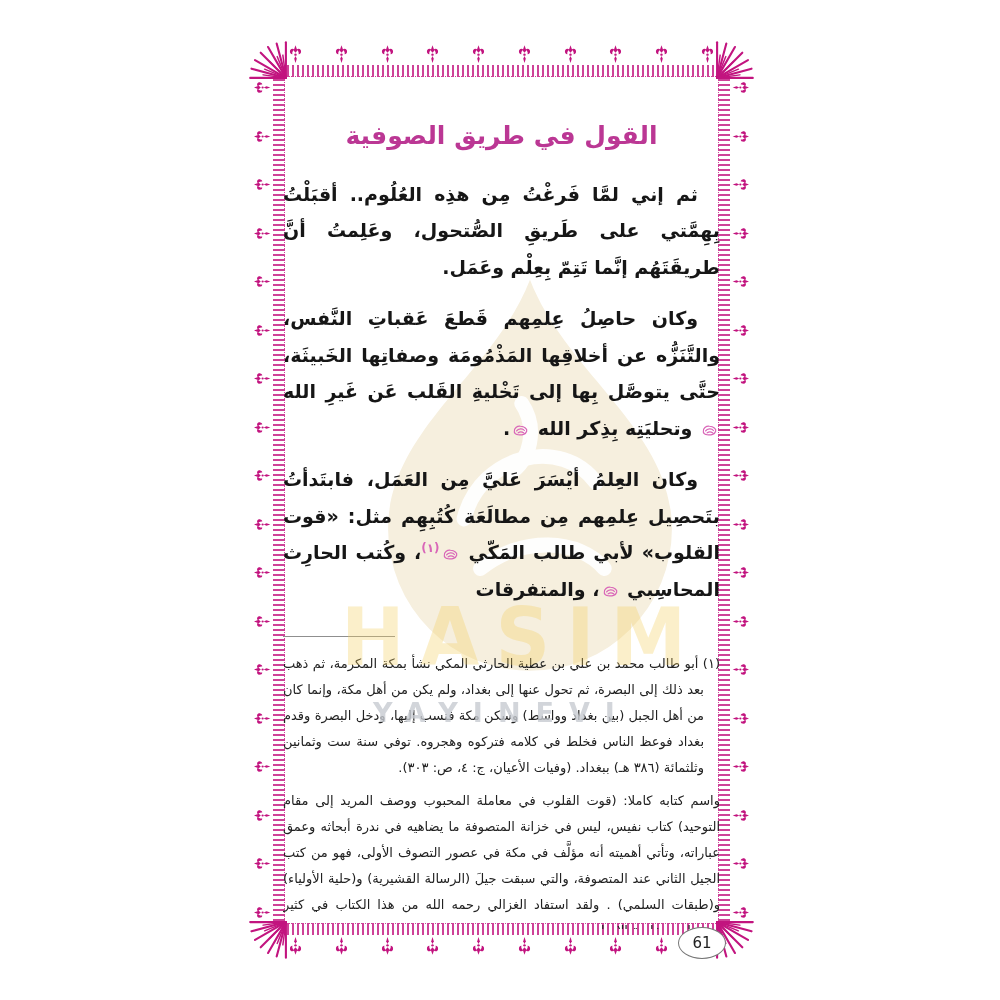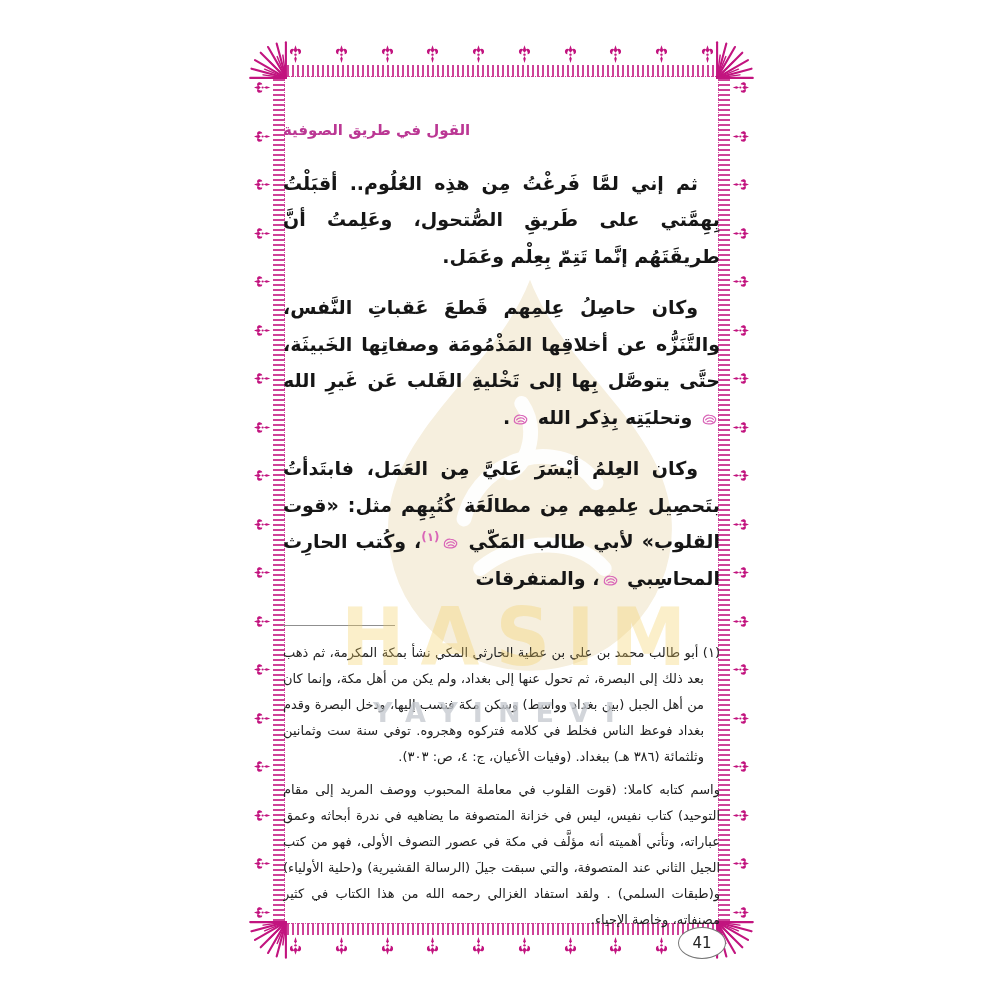--- a/index.html
+++ b/index.html
@@ -43,21 +43,21 @@
 
   
   .wm-drop{position:absolute;left:112px;top:222px;width:330px;height:405px;z-index:0;pointer-events:none;}
   .wm-store{position:absolute;z-index:2;pointer-events:none;font-weight:bold;white-space:nowrap;}
   .wm-name{left:88px;top:548px;font-size:76px;letter-spacing:16px;color:#f3cf62;opacity:.33;transform:scaleY(1.05);}
   .wm-type{left:120px;top:652px;font-size:27px;letter-spacing:15px;color:#c7cbd1;opacity:.8;text-align:right;}
 
   
   .content{position:absolute;inset:30px 30px 26px;z-index:1;direction:rtl;overflow:hidden;}
   .chapter-title{
-    text-align:left;font-size:15px;font-weight:bold;color:var(--title-pink);
+    text-align:center;font-size:25px;font-weight:bold;color:var(--title-pink);
     margin:46px 0 26px;
   }
   .body-par{
     font-size:19px;line-height:1.92;font-weight:bold;color:#161616;
     text-align:justify;margin:0 0 15px;text-indent:22px;
   }
   .honorific{display:inline-block;color:var(--honorific-pink);margin:0 2px;vertical-align:-2px;}
   .honorific svg{display:block;}
   .fn-ref{color:var(--honorific-pink);font-size:12px;vertical-align:super;font-weight:bold;}
 
@@ -715,14 +715,14 @@
   </svg></span>، والمتفرقات</p>
 
     <div class="fn-sep-row">
       <span class="fn-sep"></span>
     </div>
 
     <p class="footnote-par hanging">(١) أبو طالب محمد بن علي بن عطية الحارثي المكي نشأ بمكة المكرمة، ثم ذهب بعد ذلك إلى البصرة، ثم تحول عنها إلى بغداد، ولم يكن من أهل مكة، وإنما كان من أهل الجبل (بين بغداد وواسط) وسكن مكة فنسب إليها، ودخل البصرة وقدم بغداد فوعظ الناس فخلط في كلامه فتركوه وهجروه. توفي سنة ست وثمانين وثلثمائة (٣٨٦ هـ) ببغداد. (وفيات الأعيان، ج: ٤، ص: ٣٠٣).</p>
     <p class="footnote-par">واسم كتابه كاملا: (قوت القلوب في معاملة المحبوب ووصف المريد إلى مقام التوحيد) كتاب نفيس، ليس في خزانة المتصوفة ما يضاهيه في ندرة أبحاثه وعمق عباراته، وتأتي أهميته أنه مؤلَّف في مكة في عصور التصوف الأولى، فهو من كتب الجيل الثاني عند المتصوفة، والتي سبقت جيلَ (الرسالة القشيرية) و(حلية الأولياء) و(طبقات السلمي) . ولقد استفاد الغزالي رحمه الله من هذا الكتاب في كثير مصنفاته، وخاصة الإحياء.</p>
   </div>
 
-  <div class="page-num">41</div>
+  <div class="page-num">61</div>
 </div>
 
 </body></html>

